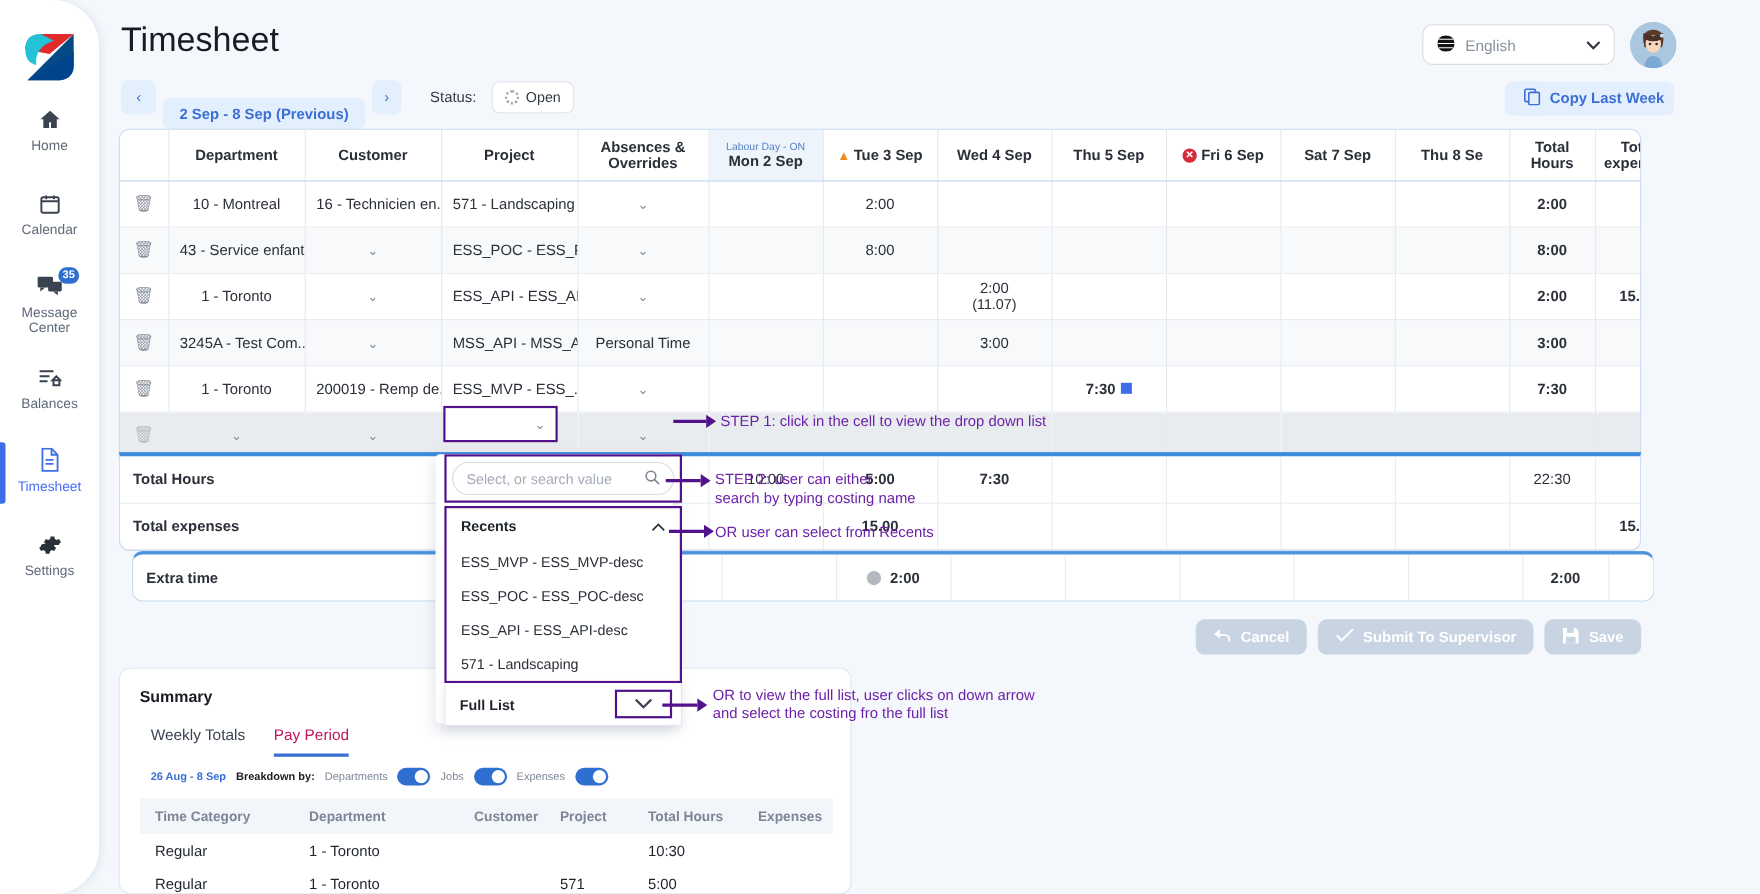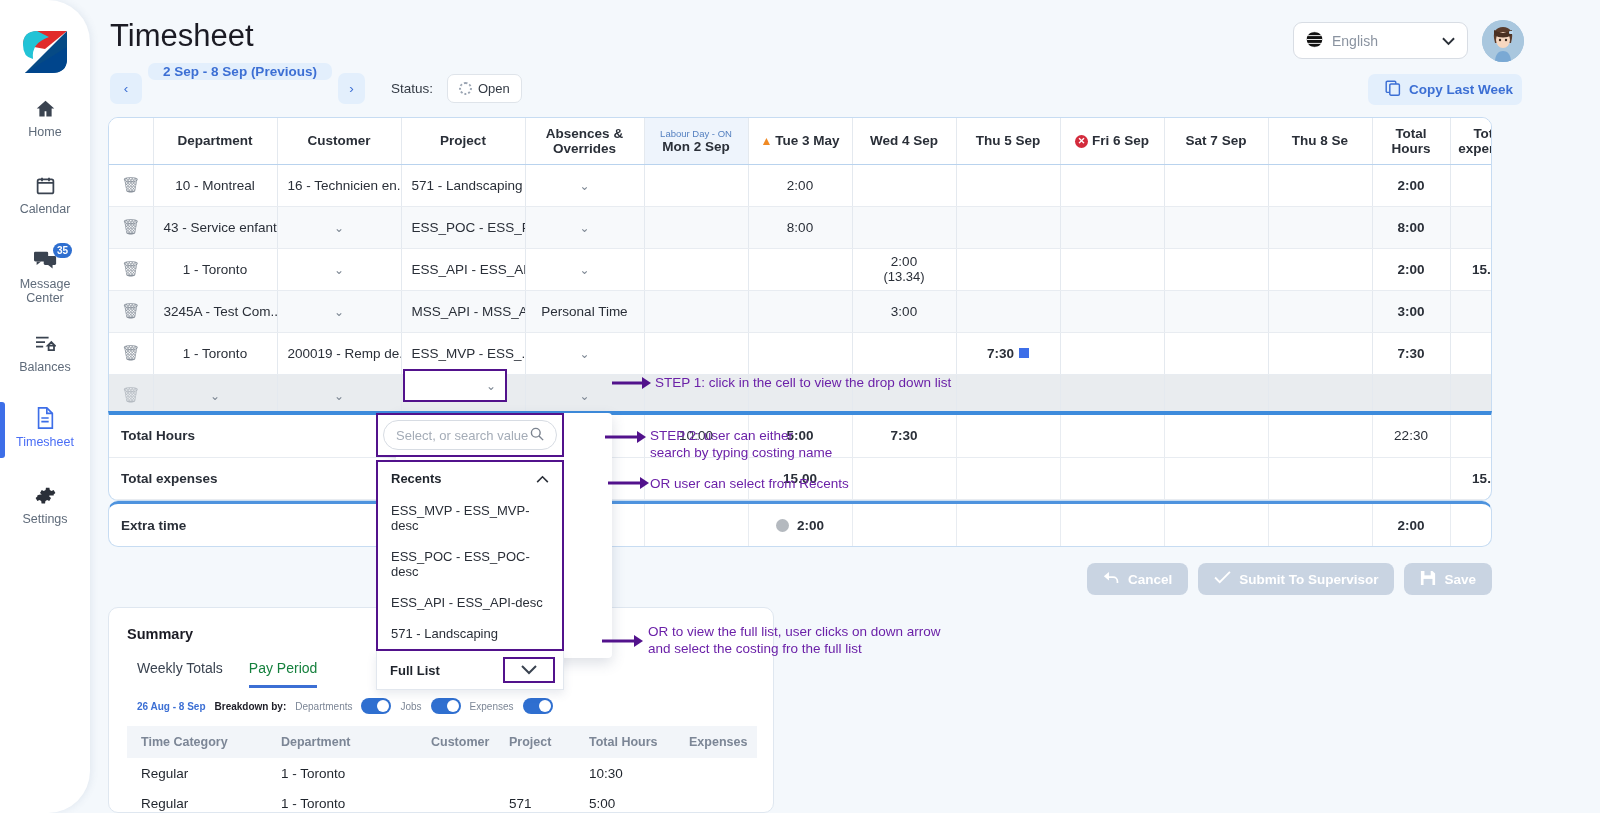--- a/index.html
+++ b/index.html
@@ -50,21 +50,21 @@
   .page-title {
     position: absolute; left: 110px; top: 18px;
     font-size: 31px; color: #1b1b24; font-weight: normal;
   }
   .pill {
     background: #e3effc; color: #3c6fd4; border: none;
     border-radius: 7px; font-size: 13.5px; font-family: inherit;
     cursor: pointer;
   }
   .wk-prev { position:absolute; left:110px; top:73px; width:32px; height:31px; }
-  .wk-range { position:absolute; left:148px; top:63px; width:184px; height:17px; font-weight:bold;}
+  .wk-range { position:absolute; left:148px; top:89px; width:184px; height:29px; font-weight:bold;}
   .wk-next { position:absolute; left:338px; top:73px; width:27px; height:31px; }
   .status-label { position:absolute; left:391px; top:81px; font-size:13.5px; color:#333a44; }
   .status-chip {
     position:absolute; left:447px; top:74px; height:29px;
     border:1px solid #dfe4ea; border-radius:7px; background:#fff;
     display:flex; align-items:center; gap:6px; padding:0 11px;
     font-size:13px; color:#333a44;
   }
   .spinner-dot {
     width:13px; height:13px; border-radius:50%;
@@ -130,21 +130,21 @@
     display:flex; align-items:center; justify-content:flex-end; padding-right:9px;
   }
 
   
   .totals-card {
     position:absolute; left:108px; top:411px; width:1384px;
     background:#fff; border:1px solid #c7dcf2; border-radius:0 0 10px 10px;
     border-top:4px solid #3d8bdc; overflow:hidden;
   }
   .extras-card {
-    position:absolute; left:108px; top:501px; width:1384px;
+    position:absolute; left:120px; top:501px; width:1384px;
     background:#fff; border:1px solid #c7dcf2; border-radius:10px;
     border-top:3px solid #4e93de; overflow:hidden;
   }
   table.totals { border-collapse: collapse; width:1384px; table-layout: fixed; }
   table.totals td {
     height:42px; font-size:13.5px; text-align:center; color:#2a2f38;
     border-right:1px solid #e8ecf1; border-bottom:1px solid #e8ecf1;
   }
   td.rowlabel { text-align:left !important; padding-left:12px; font-weight:bold; font-size:14px; }
   .graydot { display:inline-block; width:13px;height:13px;border-radius:50%;background:#b4b9bf; margin-right:8px; vertical-align:middle;}
@@ -159,21 +159,21 @@
 
   
   .summary-card {
     position:absolute; left:108px; top:607px; width:666px;
     background:#fff; border:1px solid #dfe7f0; border-radius:10px;
     padding:18px 0 0 0; overflow:hidden; height:206px;
   }
   .sum-title { font-size:14.5px; font-weight:bold; color:#1b1b24; padding-left:18px; }
   .tabs { display:flex; gap:26px; padding:18px 0 0 28px; }
   .tab { font-size:14px; color:#3a4350; padding-bottom:9px; cursor:pointer; }
-  .tab.sel { color:#15803d; border-bottom:3px solid #3c6fd4; font-weight:normal; }
+  .tab.sel { color:#be185d; border-bottom:3px solid #3c6fd4; font-weight:normal; }
   .brk { display:flex; align-items:center; gap:9px; padding:10px 0 0 28px; font-size:10px; }
   .brk .dates { color:#3c6fd4; font-weight:bold; }
   .brk .bb { font-weight:bold; color:#1b1b24; }
   .brk .lbl { color:#7c8696; }
   .toggle {
     width:30px; height:16px; border-radius:9px; background:#2f6fd0;
     position:relative; display:inline-block; cursor:pointer;
   }
   .toggle::after {
     content:''; position:absolute; right:2px; top:2px; width:12px; height:12px;
@@ -182,21 +182,21 @@
   table.sumtable { border-collapse:collapse; width:630px; margin:12px 0 0 18px; table-layout:fixed; }
   table.sumtable th {
     background:#f2f5f9; color:#7c8696; font-size:12.5px; font-weight:bold;
     height:32px; text-align:left; padding-left:14px;
   }
   table.sumtable td {
     font-size:13.5px; color:#1f242c; height:30px; padding-left:14px; text-align:left;
   }
 
   
-  .dd-wrap { position:absolute; left:376px; top:413px; width:188px; z-index:60; }
+  .dd-wrap { position:absolute; left:404px; top:413px; width:216px; z-index:60; }
   .dd-searchbox {
     border:2.5px solid #52128c; background:#fff; padding:5px; margin:0 0 3px 0;
   }
   .dd-search {
     border:1px solid #d7dce3; border-radius:18px; height:30px;
     display:flex; align-items:center; padding:0 12px;
     font-size:13px; color:#a4acb7; justify-content:space-between;
     background:#fff;
   }
   .dd-list {
@@ -395,21 +395,21 @@
           <th></th>
           <th>Department</th>
           <th>Customer</th>
           <th>Project</th>
           <th>Absences &amp;<br>Overrides</th>
           <th class="holiday sep-left">
             <span class="hol-tag">Labour Day - ON</span>
             <span>Mon 2 Sep</span>
           </th>
           <th>
-            <span class="warn-ico">▲</span><span>Tue 3 May</span>
+            <span class="warn-ico">▲</span><span>Tue 3 Sep</span>
           </th>
           <th>Wed 4 Sep</th>
           <th>Thu 5 Sep</th>
           <th>
             <span class="err-ico">✕</span><span>Fri 6 Sep</span>
           </th>
           <th>Sat 7 Sep</th>
           <th>Thu 8 Se</th>
           <th class="sep-left">Total<br>Hours</th>
           <th>Total<br>expenses</th>
@@ -454,21 +454,21 @@
         <tr>
           <td class="delcell"><span class="trash">🗑</span></td>
           <td>1 - Toronto</td>
           <td class="cellchev"><span class="chev">⌄</span></td>
           <td>ESS_API - ESS_AP...</td>
           <td class="cellchev"><span class="chev">⌄</span></td>
           <td class="sep-left"></td>
           <td></td>
           <td>
             <span>2:00</span>
-            <span class="money-sub">(13.34)</span>
+            <span class="money-sub">(11.07)</span>
           </td>
           <td></td>
           <td></td>
           <td></td>
           <td></td>
           <td class="sep-left" style="font-weight:bold">2:00</td>
           <td style="font-weight:bold">15.00</td>
         </tr>
 
         <tr class="alt">

